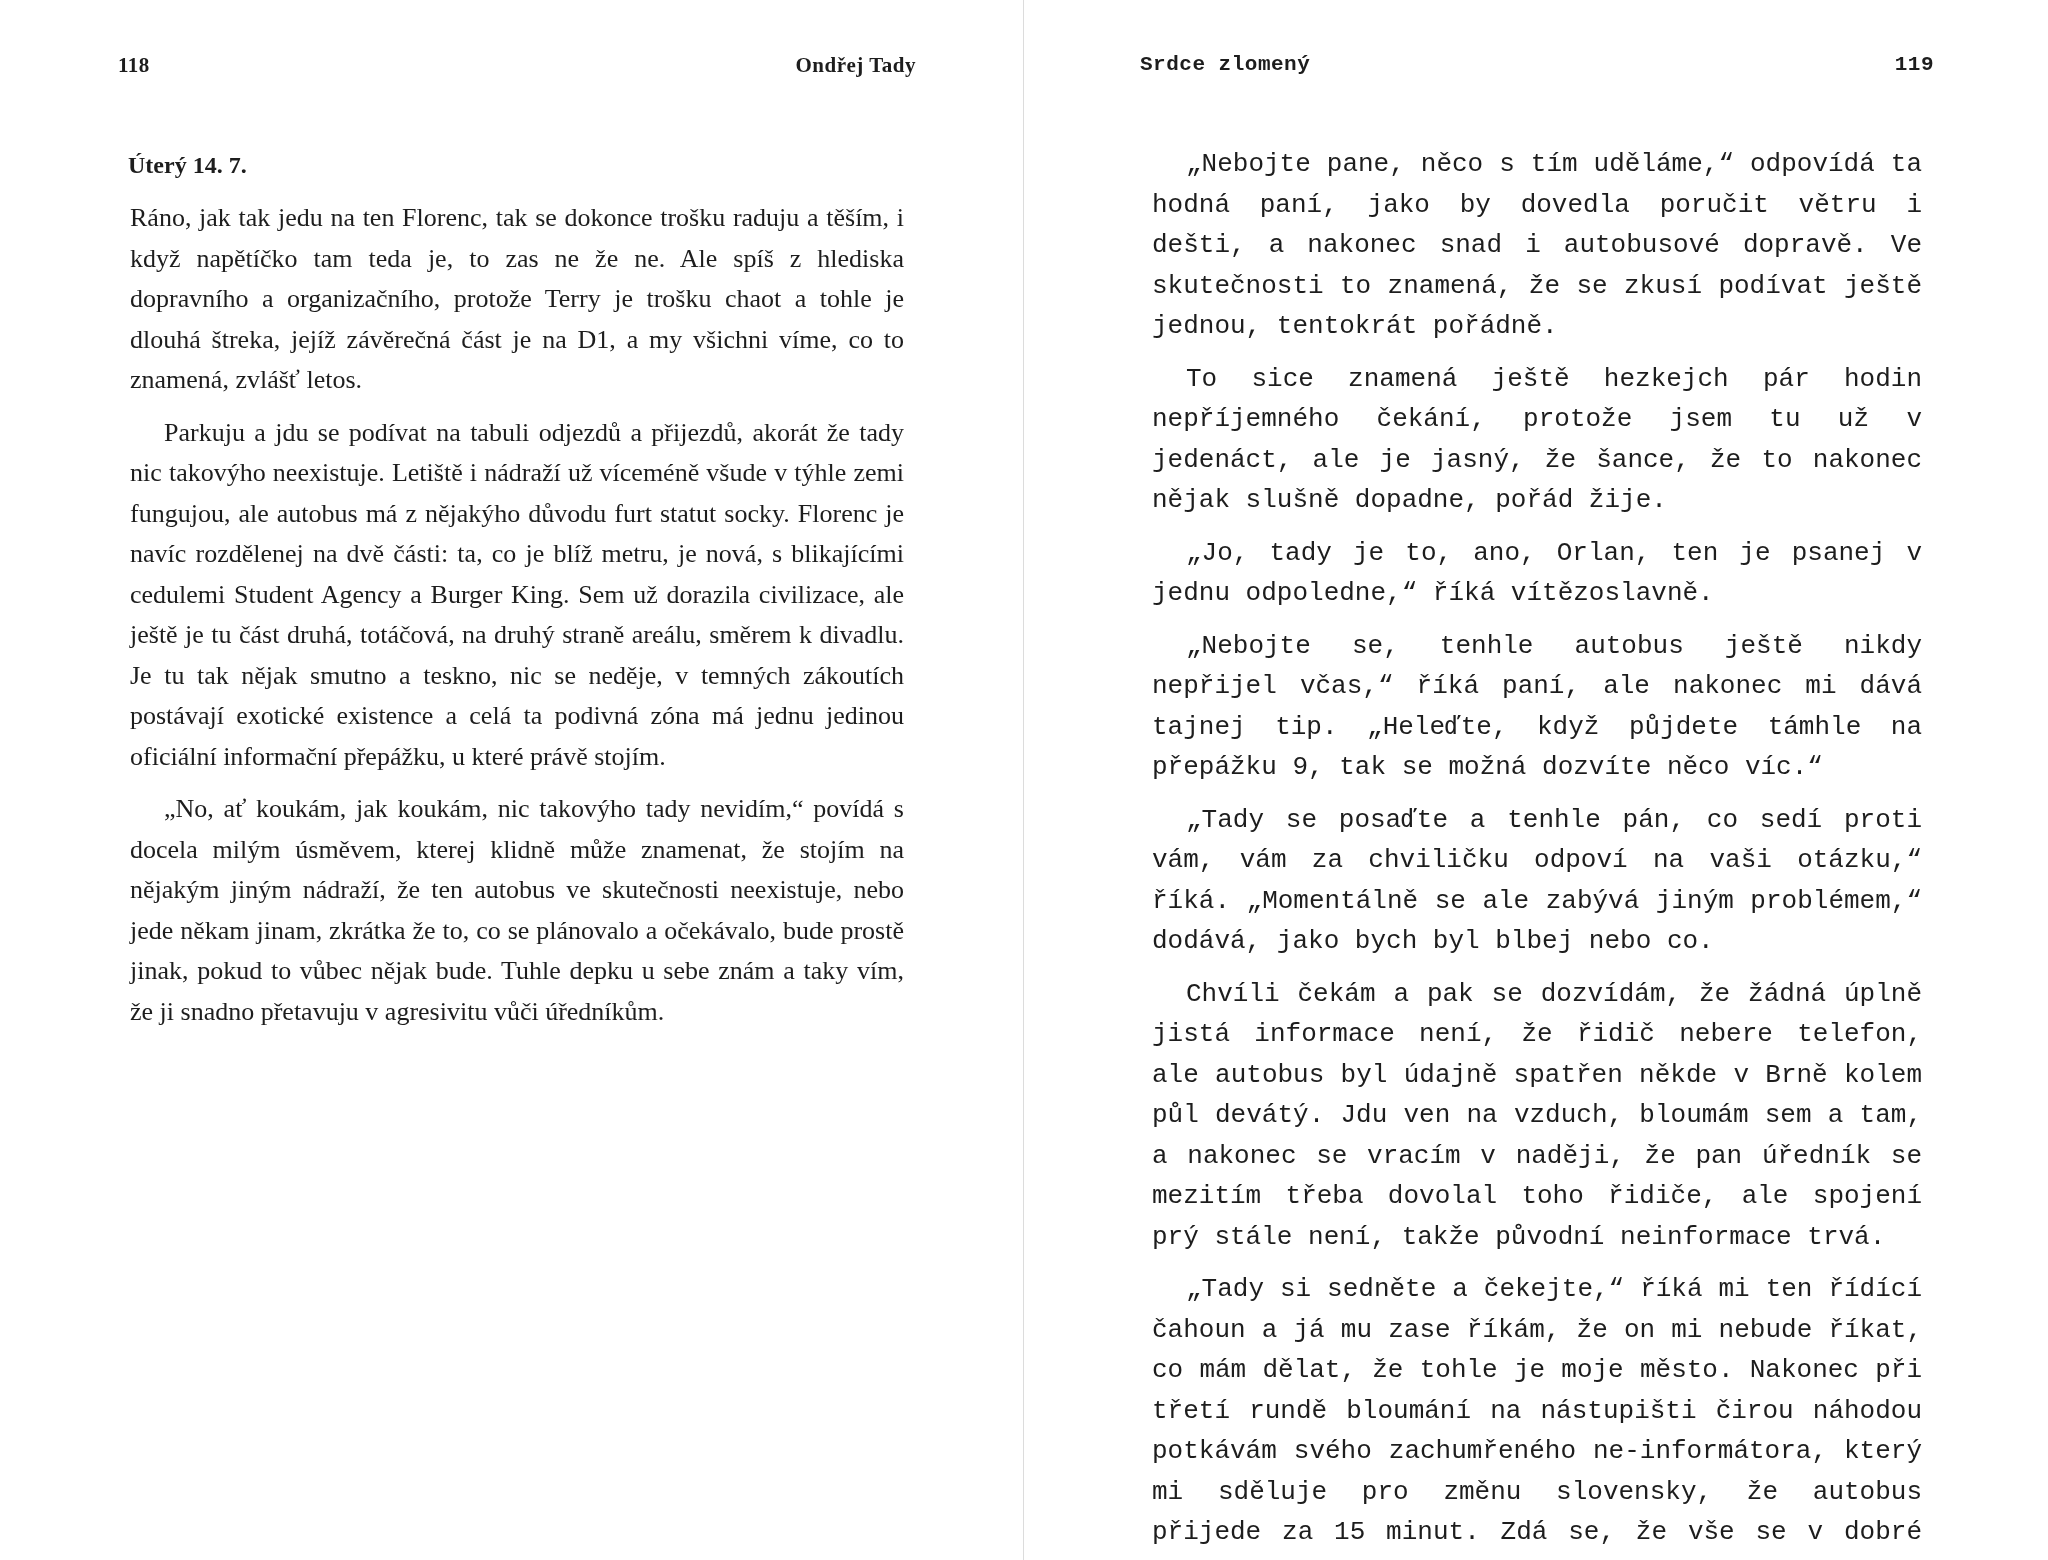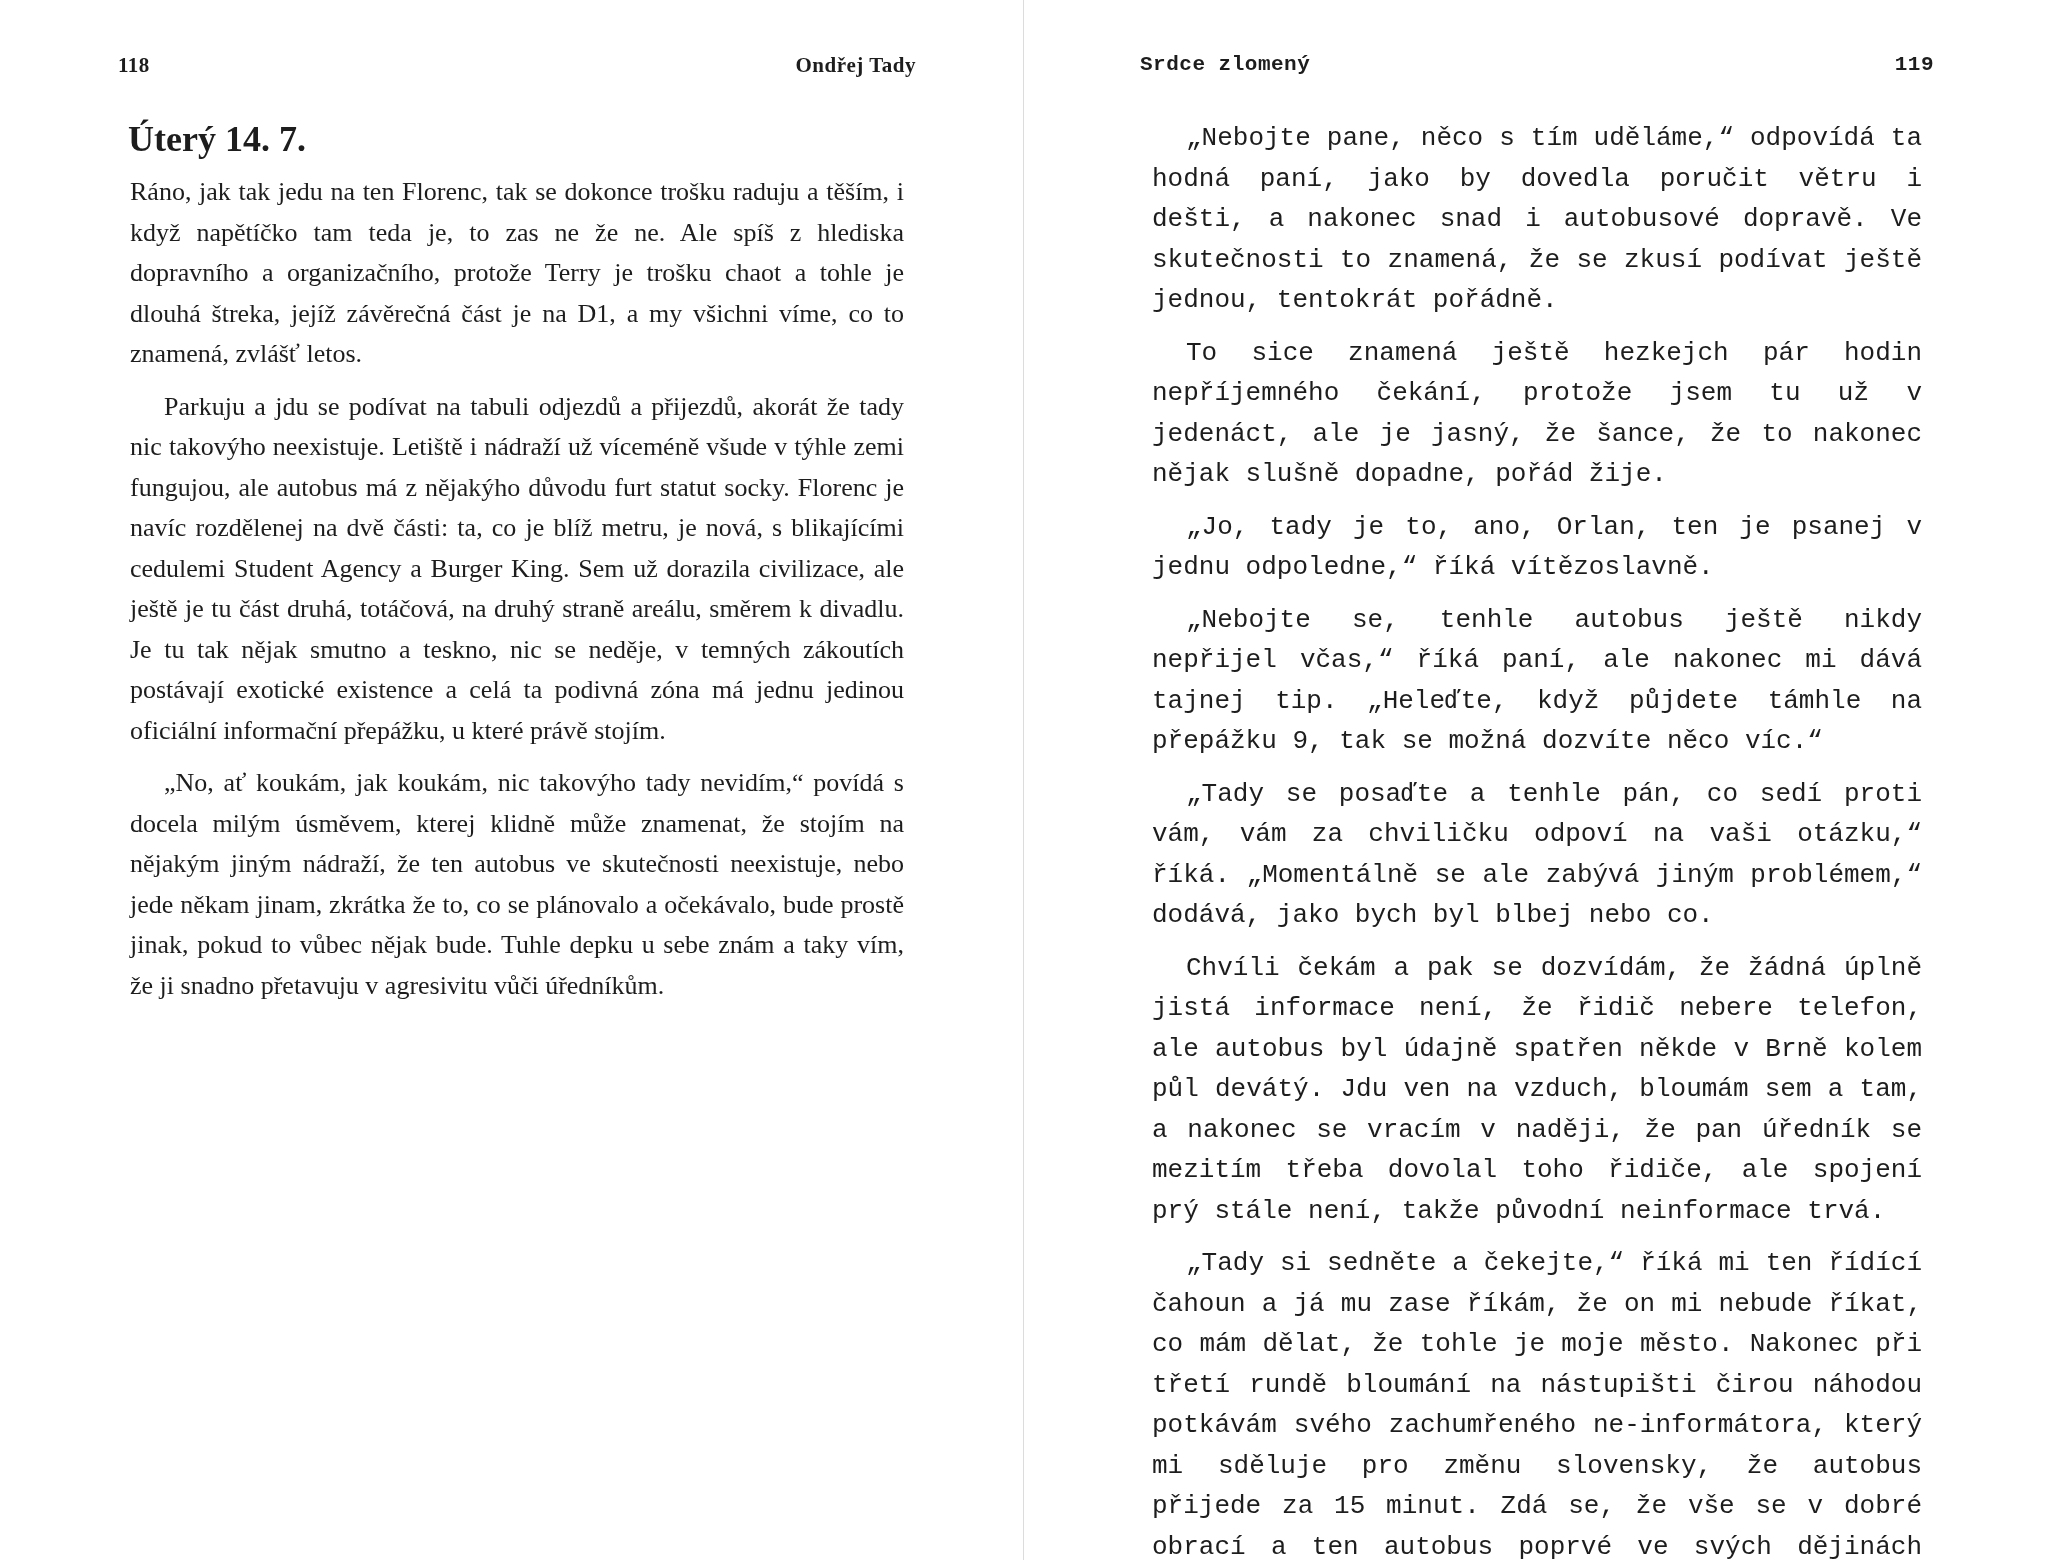--- a/index.html
+++ b/index.html
@@ -31,26 +31,26 @@
   .page-left  { left: 118px;  width: 798px; }
   .page-right { left: 1140px; width: 794px; font-family: Liberation Mono, monospace; }
   .page-header {
     display: flex;
     justify-content: space-between;
     align-items: baseline;
     font-weight: bold;
     font-size: 21px;
     letter-spacing: 0.5px;
     line-height: 26px;
-    margin-bottom: 40px;
+    margin-bottom: 66px;
     gap: 44px;
   }
   .section-heading {
     margin: 0 0 0 10px;
-    font-size: 36px;
+    font-size: 24px;
     font-weight: bold;
     line-height: 42px;
   }
   .page-body p.para {
     margin: 12px;
     font-size: 26px;
     line-height: 40.5px;
     text-align: justify;
   }
   .page-body p.para.indent { text-indent: 34px; }

